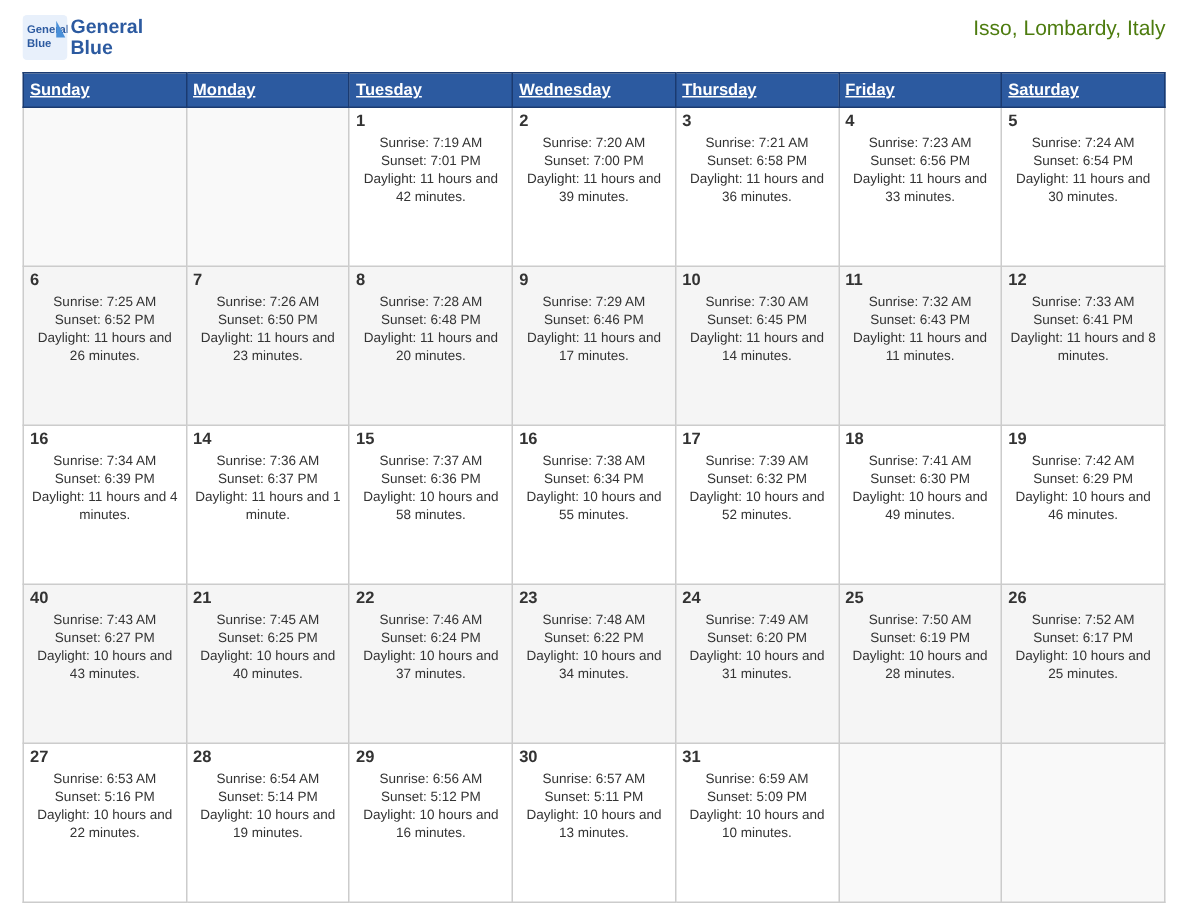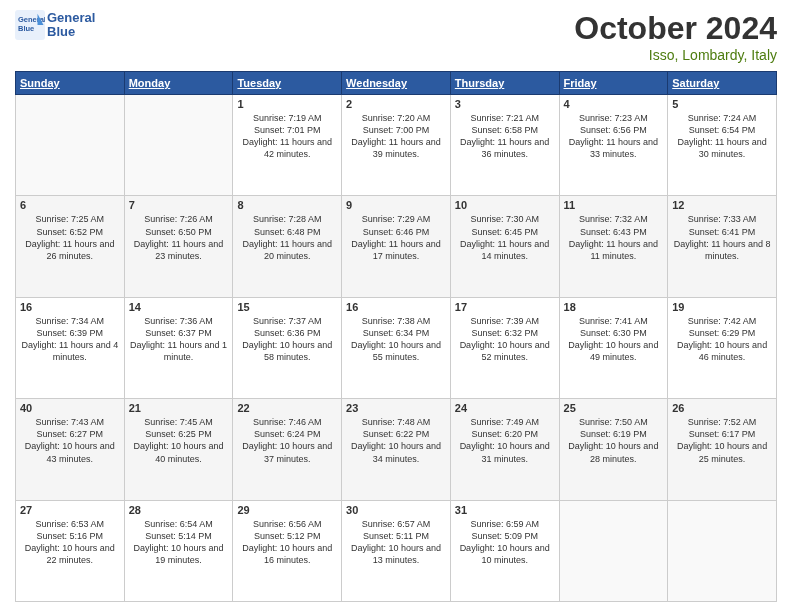--- a/index.html
+++ b/index.html
@@ -98,21 +98,20 @@
         <text x="4" y="16" font-size="10" fill="#2c5aa0" font-weight="bold">General</text>
         <text x="4" y="28" font-size="10" fill="#2c5aa0" font-weight="bold">Blue</text>
         <polygon points="30,5 38,20 30,20" fill="#4a90d9"></polygon>
       </svg>
       <div>
         <div style="font-size:13px;font-weight:bold;color:#2c5aa0;line-height:1.1;">General</div>
         <div style="font-size:13px;font-weight:bold;color:#2c5aa0;line-height:1.1;">Blue</div>
       </div>
     </div>
     <div class="title-block">
-      <div class="month-title">October 2024</div>
       <div class="location">Isso, Lombardy, Italy</div>
     </div>
   </div>
 
   <table class="calendar">
     <thead>
       <tr>
       <th>Sunday</th>
           <th>Monday</th>
           <th>Tuesday</th>

